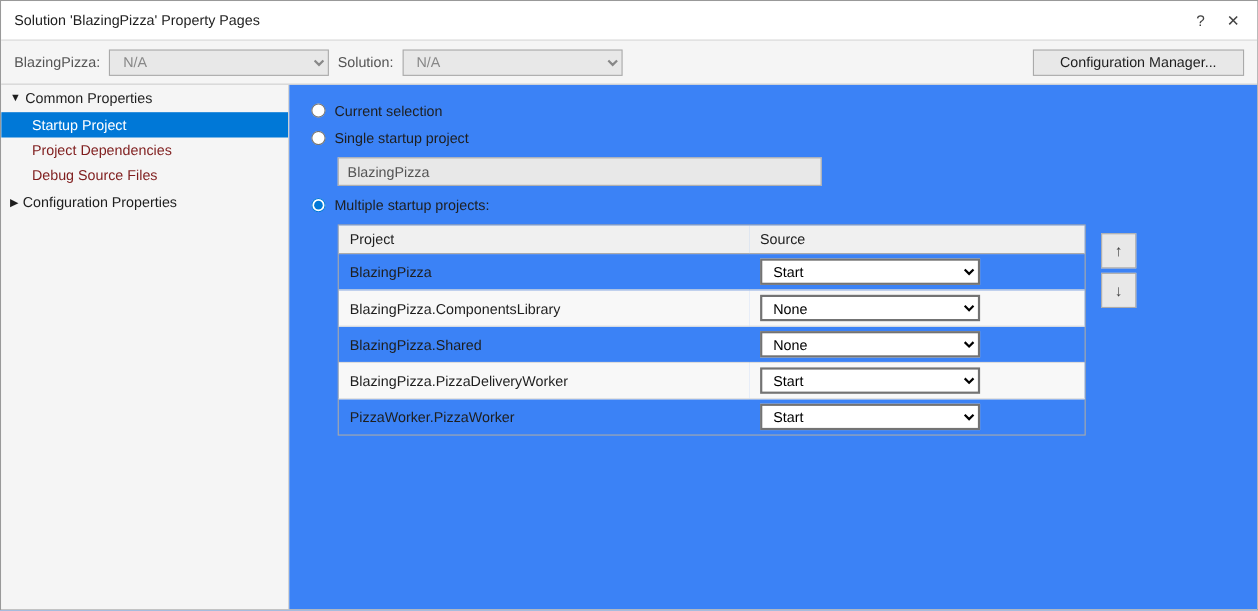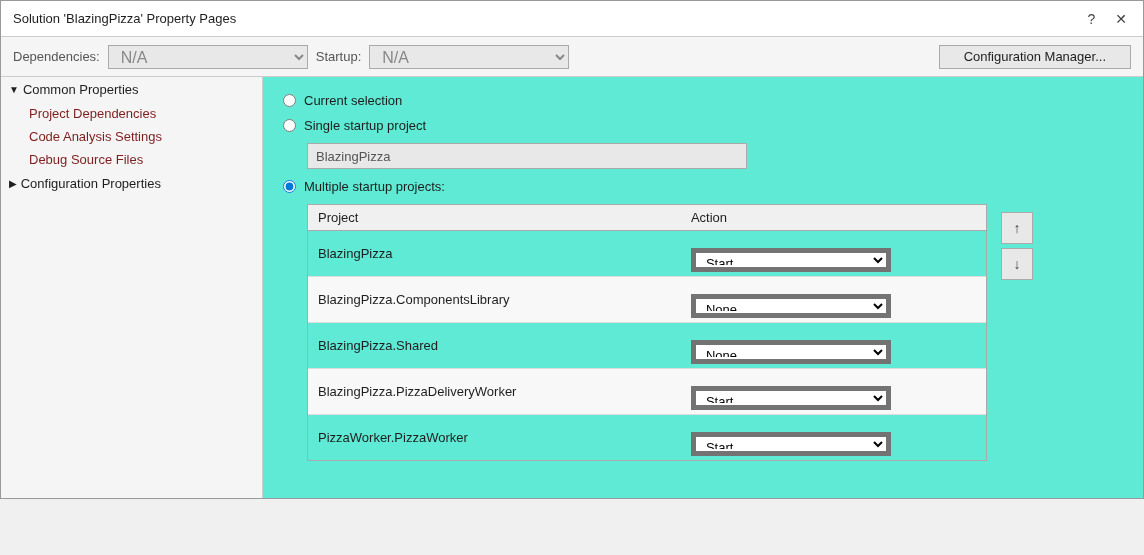--- a/index.html
+++ b/index.html
@@ -5,21 +5,21 @@
     * { box-sizing: border-box; margin: 0; padding: 0; }
     body {
       font-family: 'Segoe UI', Tahoma, Geneva, Verdana, sans-serif;
       font-size: 13px;
       background: #f0f0f0;
       color: #1e1e1e;
     }
 
     .window {
       width: 1144px;
-      height: 499px;
+      height: 555px;
       background: #f5f5f5;
       border: 1px solid #999;
       display: flex;
       flex-direction: column;
       overflow: hidden;
     }
 
     .title-bar {
       background: #fff;
       padding: 8px 12px;
@@ -62,21 +62,21 @@
 
     .config-label {
       color: #555;
       font-size: 13px;
     }
 
     .config-select {
       background: #e8e8e8;
       border: 1px solid #aaa;
       padding: 2px 8px;
-      font-size: 16px;
+      font-size: 13px;
       height: 24px;
       color: #888;
       width: 200px;
     }
 
     .config-manager-btn {
       margin-left: auto;
       background: #e8e8e8;
       border: 1px solid #aaa;
       padding: 2px 24px;
@@ -122,21 +122,21 @@
 
     .sidebar-item.selected {
       background: #0078d7;
       color: #fff;
     }
 
     .content-area {
       flex: 1;
       padding: 16px 20px;
       overflow-y: auto;
-      background: #5eead4;
+      background: #3b82f6;
     }
 
     .radio-group {
       display: flex;
       flex-direction: column;
       gap: 10px;
       margin-bottom: 16px;
     }
 
     .radio-row {
@@ -198,27 +198,26 @@
     .projects-table tr:last-child td {
       border-bottom: none;
     }
 
     .projects-table tr:nth-child(even) td {
       background: #f8f8f8;
     }
 
     .action-select {
       background: #fff;
-      border: 5px solid #737373;
+      border: 2px solid #737373;
       padding: 2px 6px;
       font-size: 13px;
       width: 200px;
       height: 24px;
       cursor: pointer;
-      margin-top: 13px;
     }
 
     .side-buttons {
       display: flex;
       flex-direction: column;
       gap: 4px;
       padding: 8px 6px;
       align-items: center;
     }
 
@@ -256,43 +255,43 @@
 
   <div class="title-bar">
     <span class="title-bar-left">Solution 'BlazingPizza' Property Pages</span>
     <div class="title-bar-right">
       <button class="title-btn">?</button>
       <button class="title-btn">✕</button>
     </div>
   </div>
 
   <div class="config-bar">
-    <span class="config-label">Dependencies:</span>
+    <span class="config-label">BlazingPizza:</span>
     <select class="config-select">
       <option>N/A</option>
     </select>
-    <span class="config-label">Startup:</span>
+    <span class="config-label">Solution:</span>
     <select class="config-select">
       <option>N/A</option>
     </select>
     <button class="config-manager-btn">Configuration Manager...</button>
   </div>
 
   <div class="main-content">
 
     <div class="sidebar">
       <div class="sidebar-category">
         <span class="arrow">▼</span>
         <span>Common Properties</span>
       </div>
+      <div class="sidebar-item selected">
+        <span>Startup Project</span>
+      </div>
       <div class="sidebar-item">
         <span>Project Dependencies</span>
-      </div>
-      <div class="sidebar-item">
-        <span>Code Analysis Settings</span>
       </div>
       <div class="sidebar-item">
         <span>Debug Source Files</span>
       </div>
       <div class="sidebar-category">
         <span class="arrow">▶</span>
         <span>Configuration Properties</span>
       </div>
     </div>
 
@@ -316,21 +315,21 @@
           <input type="radio" name="startup" id="radio-multiple" checked="" style="">
           <label for="radio-multiple" class="multiple-label">Multiple startup projects:</label>
         </div>
 
         <div class="table-with-buttons">
           <div class="projects-table-container">
             <table class="projects-table">
               <thead>
                 <tr>
                   <th class="col-project">Project</th>
-                  <th class="col-action">Action</th>
+                  <th class="col-action">Source</th>
                 </tr>
               </thead>
               <tbody id="projects-tbody">
               <tr>
                     <td>BlazingPizza</td>
                     <td><select class="action-select"><option value="None">None</option><option value="Start" selected="">Start</option><option value="Start without debugging">Start without debugging</option></select></td>
                   </tr>
                   <tr>
                     <td>BlazingPizza.ComponentsLibrary</td>
                     <td><select class="action-select"><option value="None">None</option><option value="Start">Start</option><option value="Start without debugging">Start without debugging</option></select></td>

